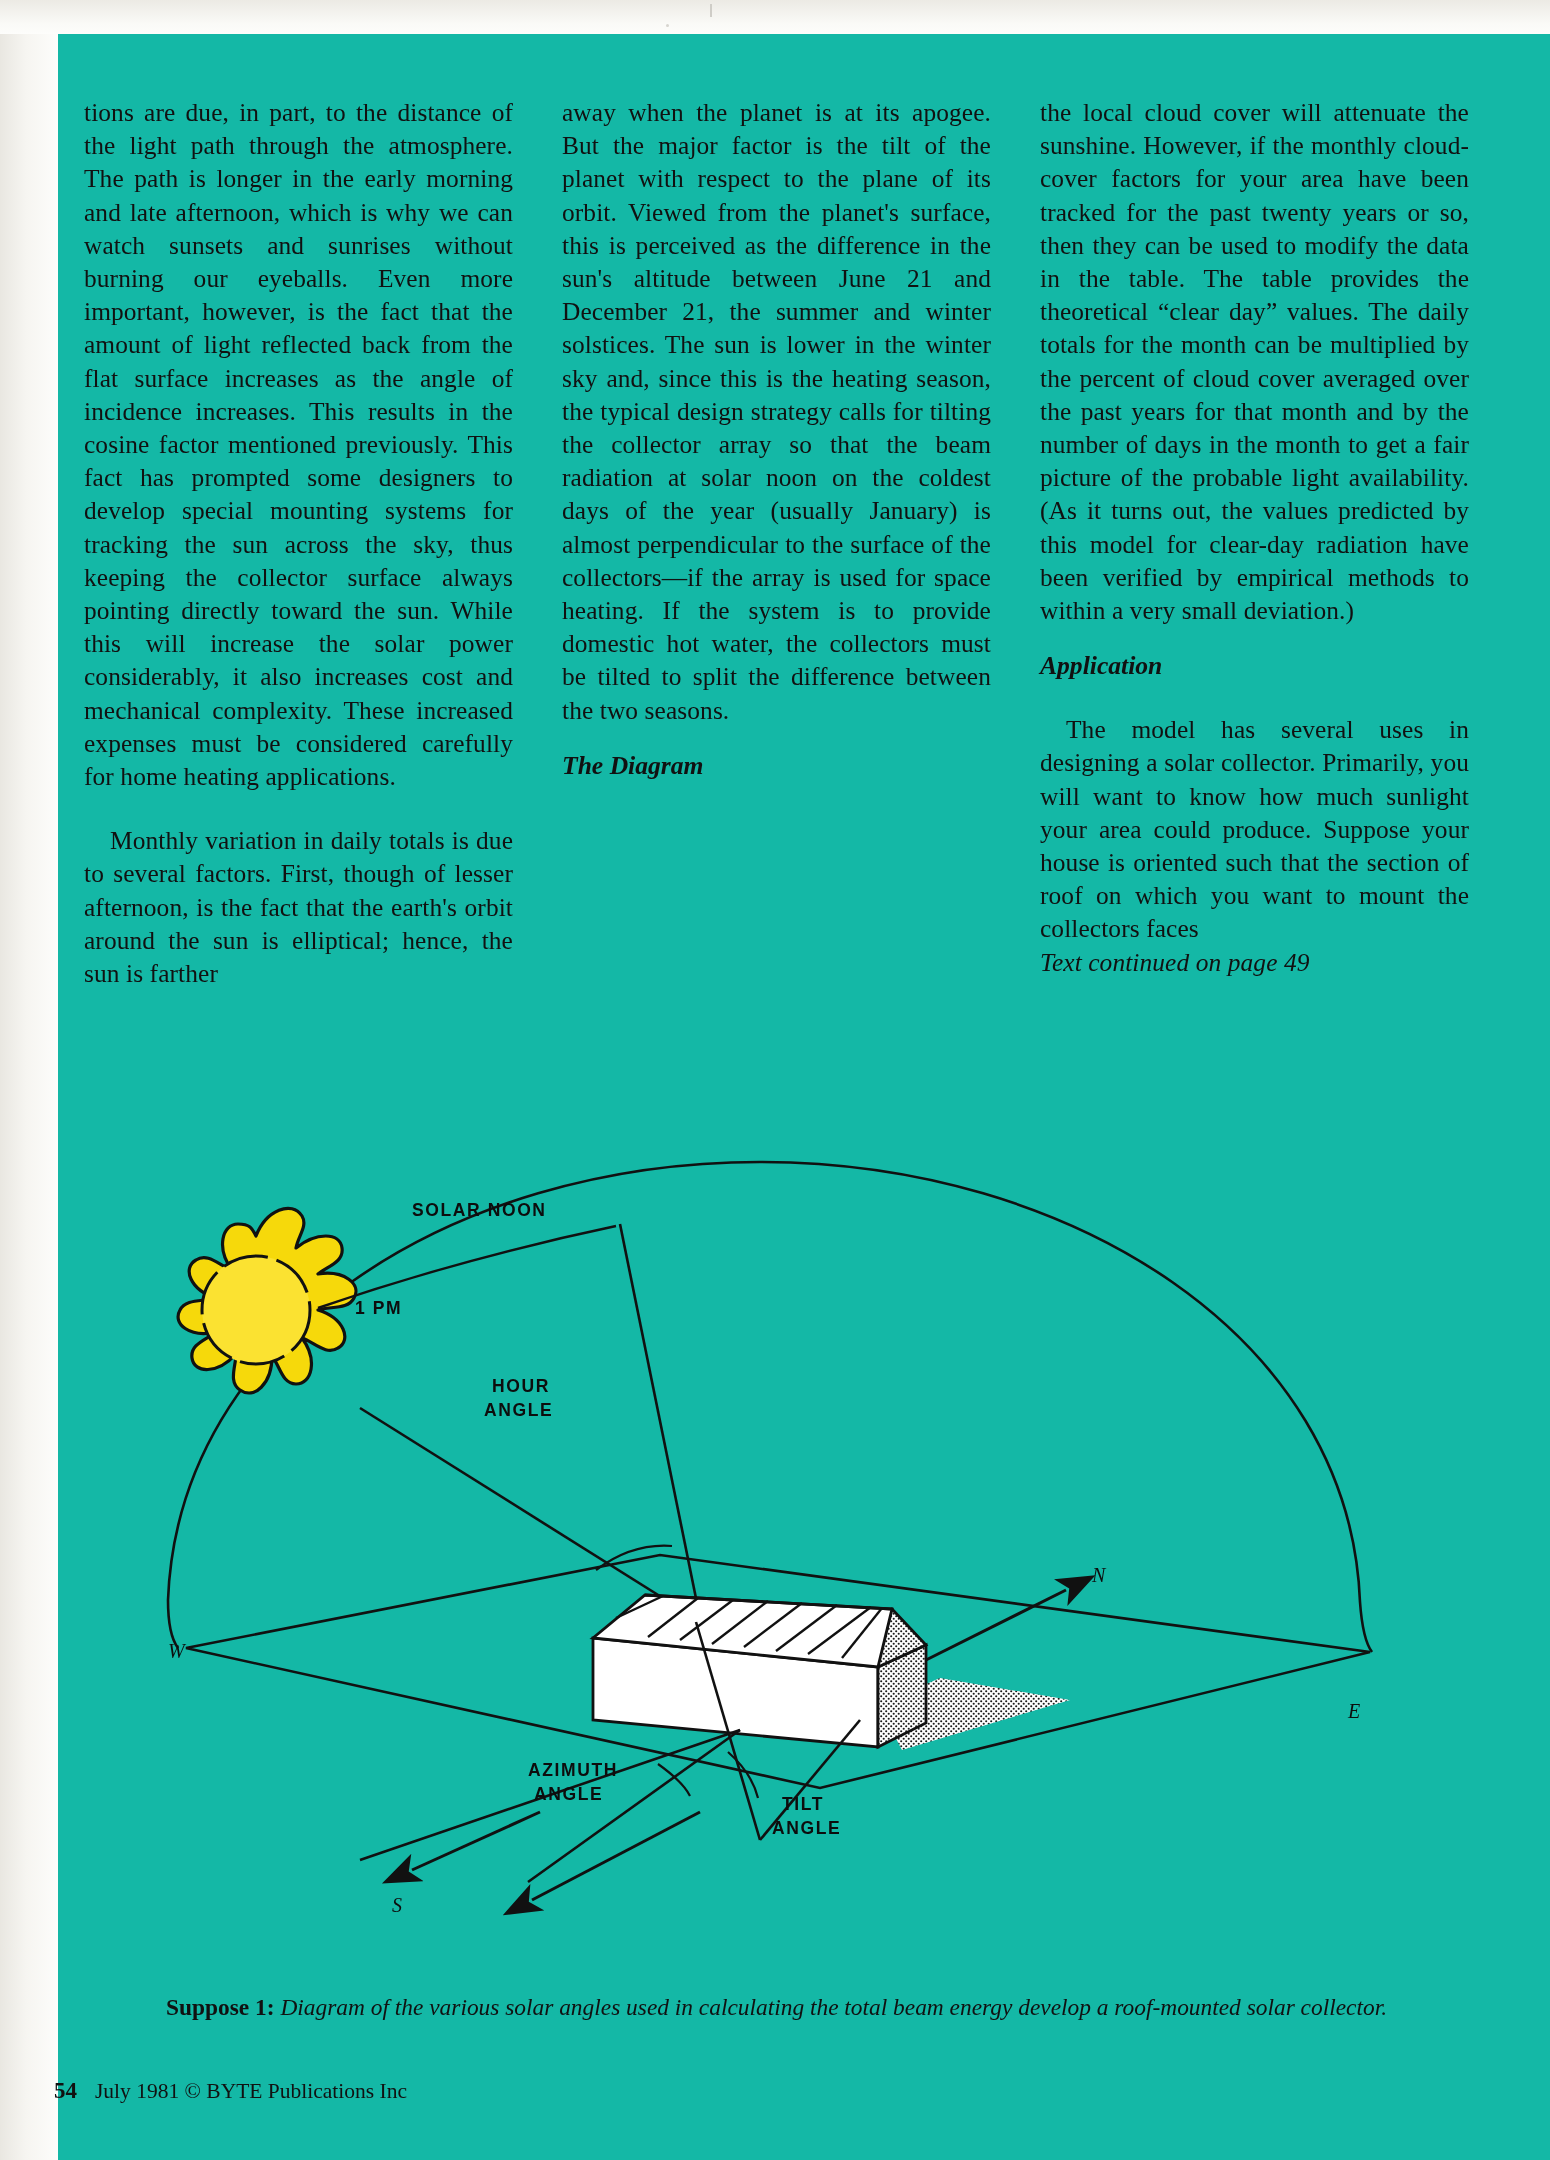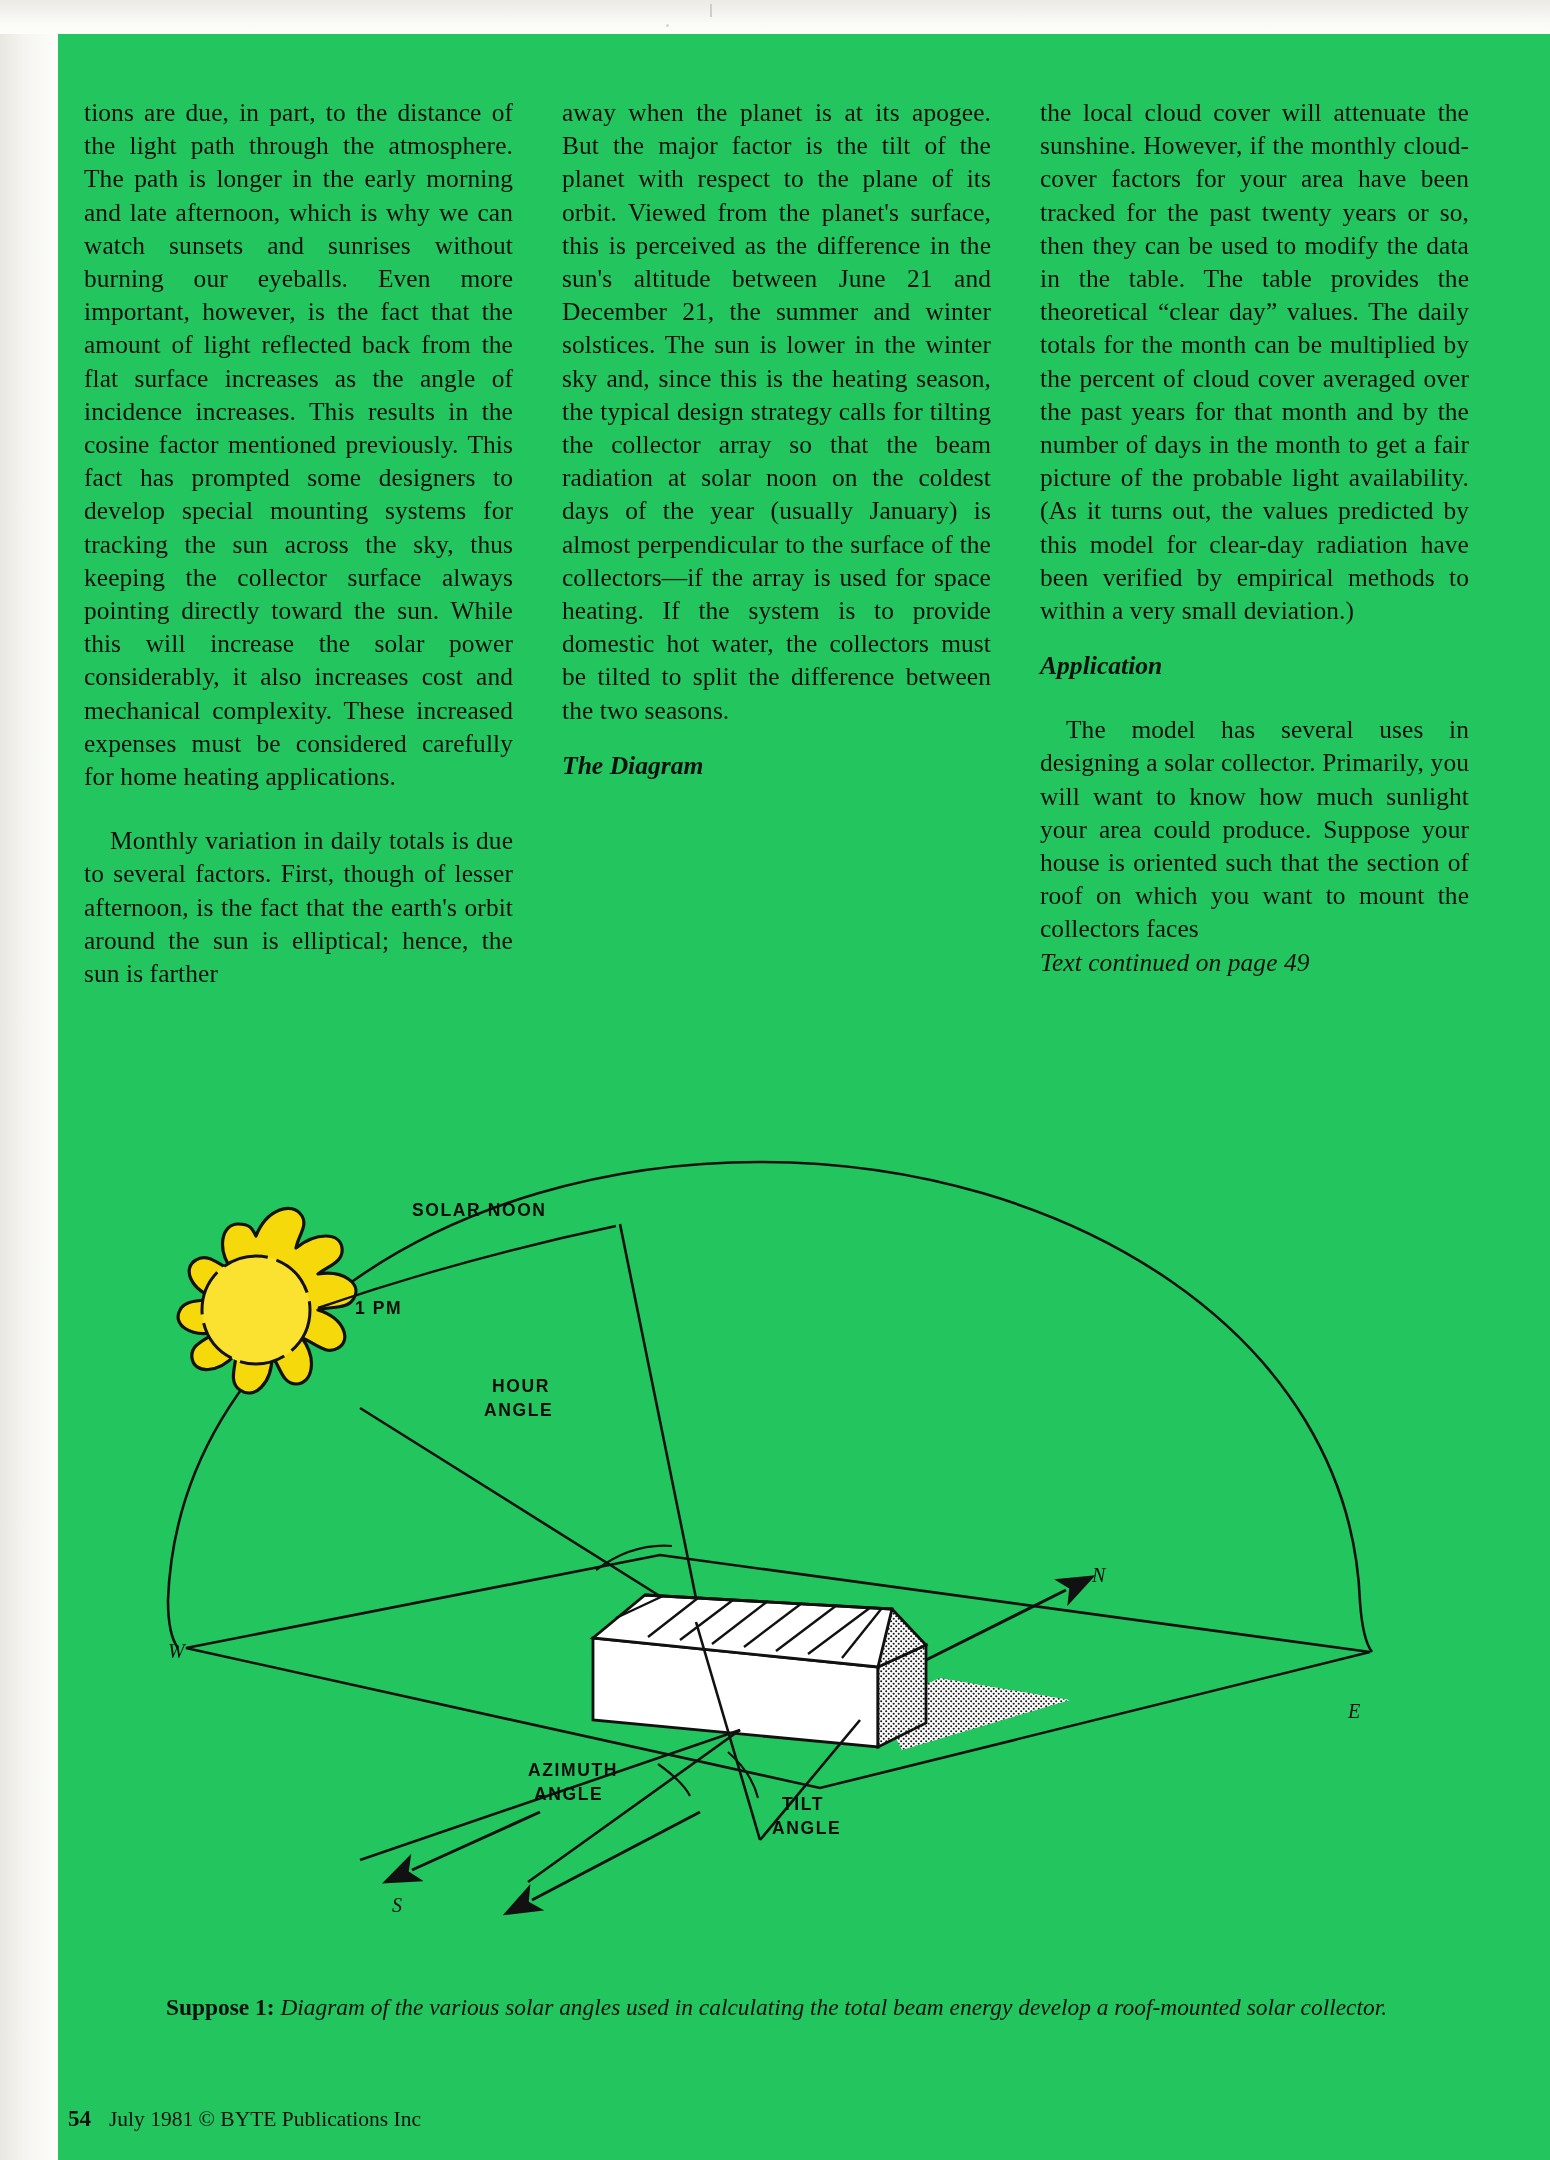--- a/index.html
+++ b/index.html
@@ -13,21 +13,21 @@
     position: relative;
     font-family: "Liberation Serif", "DejaVu Serif", serif;
     color: #111111;
     overflow: hidden;
   }
 
   
   #page {
     position: absolute;
     inset: 0;
-    background: #22c55e;
+    background: #14b8a6;
   }
   
   #scan-edge-left {
     position: absolute;
     left: 0; top: 0;
     width: 58px; height: 2160px;
     background: linear-gradient(to right, #e9e7e1 0%, #f6f5f1 45%, #fdfdfb 100%);
   }
   #scan-edge-top {
     position: absolute;
@@ -111,26 +111,25 @@
     font-style: italic;
   }
   #caption .figlabel {
     font-weight: bold;
     font-style: normal;
   }
 
   
   #footer {
     position: absolute;
-    left: 68px;
+    left: 54px;
     top: 2078px;
     font-size: 21px;
     line-height: 26px;
     white-space: nowrap;
-    margin-top: 28px;
   }
   #footer .pagenum {
     font-weight: bold;
     font-size: 23px;
     margin-right: 18px;
   }
   #footer .imprint {
     font-size: 21.5px;
   }
 

